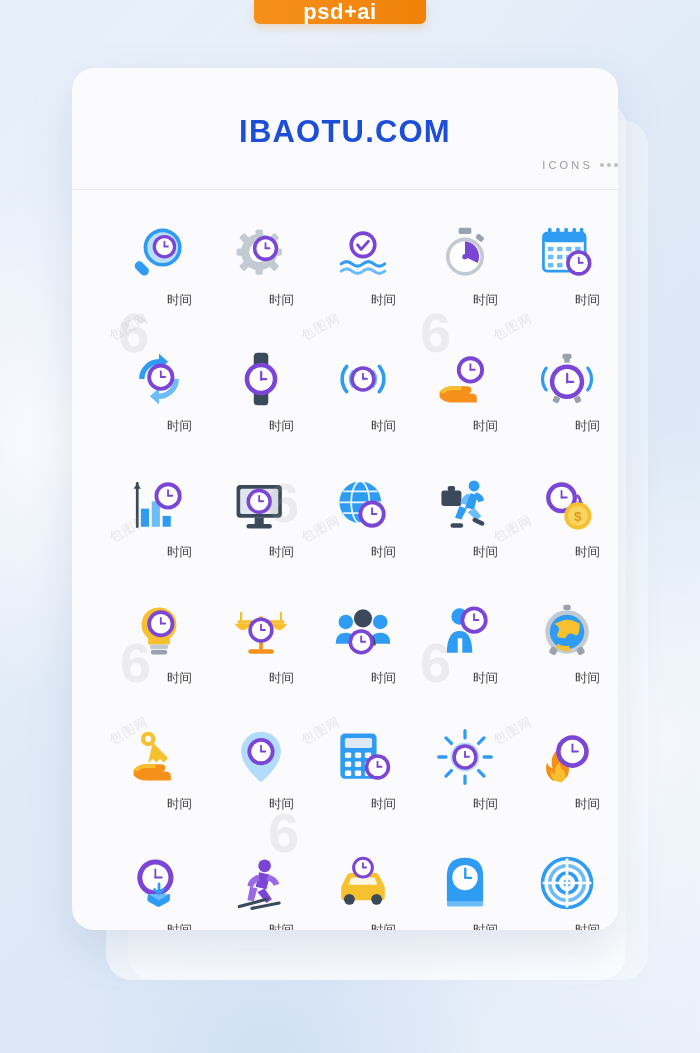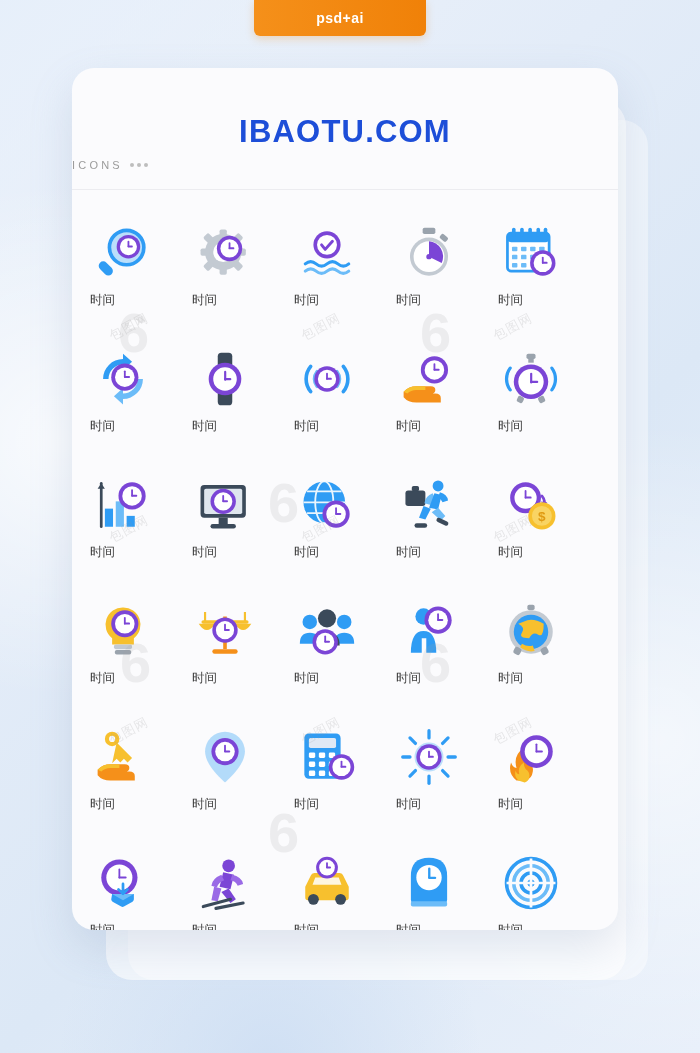--- a/index.html
+++ b/index.html
@@ -42,25 +42,25 @@
     background: linear-gradient(135deg, rgba(230,239,250,0.95) 0%, rgba(230,239,250,0) 75%);
     pointer-events: none;
   }
 
   
   .tag {
     position: absolute;
     left: 254px;
     top: 0px;
     width: 172px;
-    height: 36px;
+    height: 24px;
     border-radius: 0 0 6px 6px;
     background: linear-gradient(90deg, #f5901a 0%, #f08108 100%);
     color: #ffffff;
-    font-size: 14px;
+    font-size: 22px;
     font-weight: bold;
     letter-spacing: 0.5px;
     display: flex;
     align-items: center;
     justify-content: center;
     box-shadow: 0 3px 8px rgba(240,130,10,0.25);
   }
 
   
   .card-back2 {
@@ -101,21 +101,21 @@
     margin-top: 46px;
   }
   .card-sub {
     text-align: center;
     font-size: 11px;
     letter-spacing: 3.2px;
     color: #9b9b9b;
     margin-top: 9px;
     display: flex;
     align-items: center;
-    justify-content: flex-start;
+    justify-content: flex-end;
     gap: 7px;
   }
   .dots { display: inline-flex; gap: 3px; align-items: center; }
   .dots i {
     width: 4px; height: 4px; border-radius: 50%;
     background: #bdbdbd; display: block;
   }
   .divider {
     margin: 18px 0 0 0;
     height: 1px;
@@ -127,21 +127,21 @@
     margin-top: 18px;
     display: grid;
     grid-template-columns: repeat(5, 1fr);
     row-gap: 8px;
     padding: 0 18px;
   }
   .cell {
     height: 118px;
     display: flex;
     flex-direction: column;
-    align-items: flex-start;
+    align-items: flex-end;
     justify-content: flex-start;
     padding-top: 14px;
     box-sizing: border-box;
   }
   .icon-wrap {
     width: 66px;
     height: 62px;
     display: flex;
     align-items: center;
     justify-content: center;

